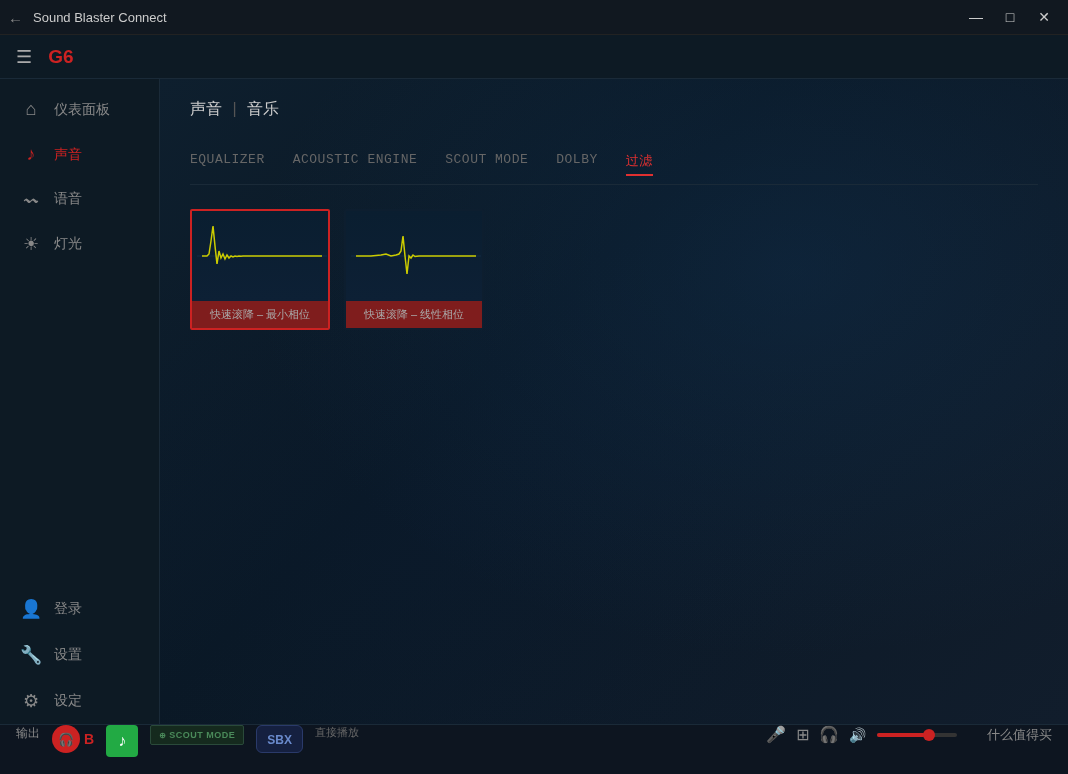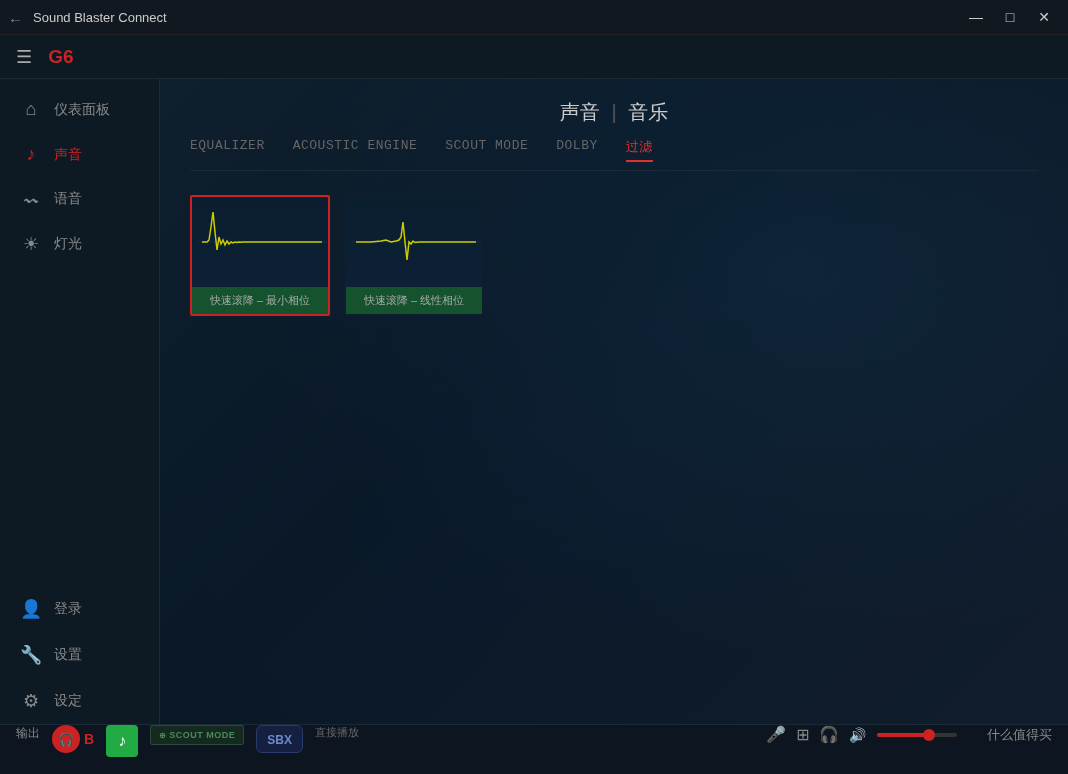--- a/index.html
+++ b/index.html
@@ -124,26 +124,25 @@
       content: '';
       position: absolute;
       top: 0; left: 0; right: 0; bottom: 0;
       background: radial-gradient(ellipse at 70% 30%, rgba(20,60,100,0.3) 0%, transparent 60%),
                   radial-gradient(ellipse at 30% 70%, rgba(10,30,60,0.2) 0%, transparent 50%);
       pointer-events: none;
     }
 
     
     .breadcrumb {
-      font-size: 20px;
+      font-size: 16px;
       color: #ccc;
-      margin-bottom: 12px;
+      margin-bottom: 32px;
       position: relative;
       z-index: 1;
-      text-align: center;
     }
     .breadcrumb-sep {
       color: #555;
       margin: 0 6px;
     }
 
     
     .tabs {
       display: flex;
       gap: 28px;
@@ -194,21 +193,21 @@
       align-items: center;
       justify-content: center;
       position: relative;
     }
 
     .card-label {
       font-size: 11px;
       color: #aaa;
       text-align: center;
       padding: 6px 4px;
-      background: #14532d;
+      background: #7f1d1d;
     }
 
     
     svg.wave-svg {
       width: 130px;
       height: 80px;
     }
 
     
     .bottom-bar {

